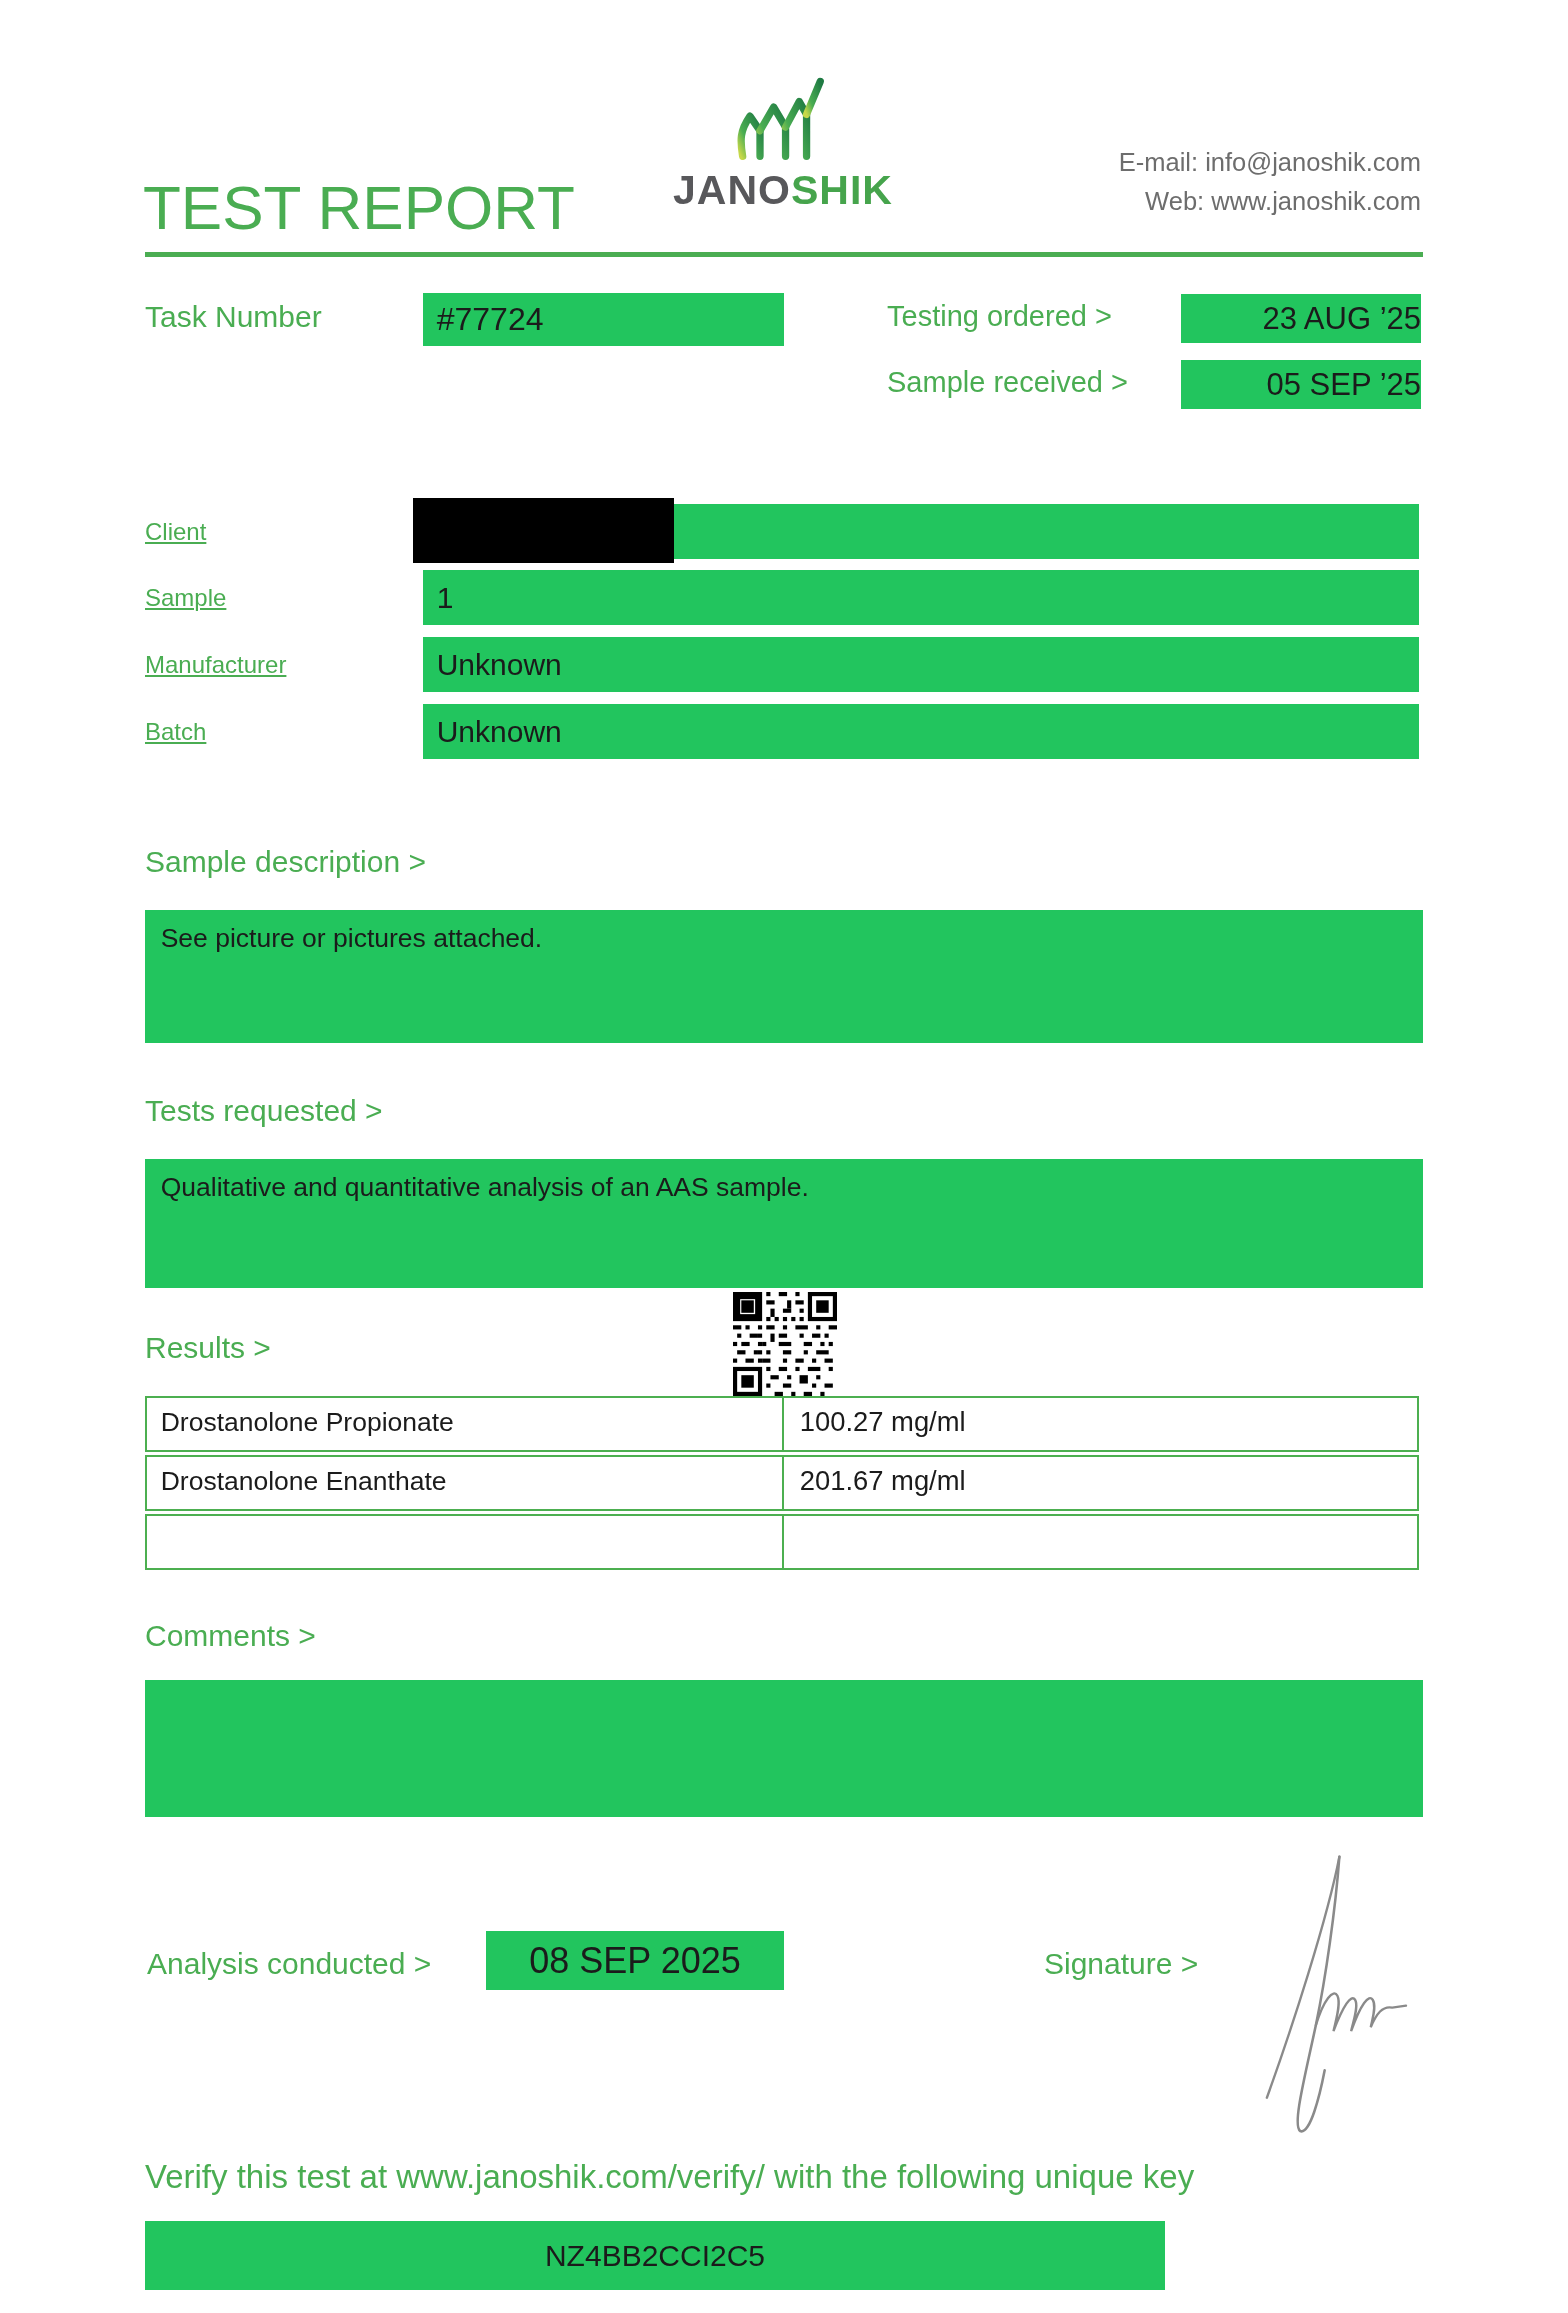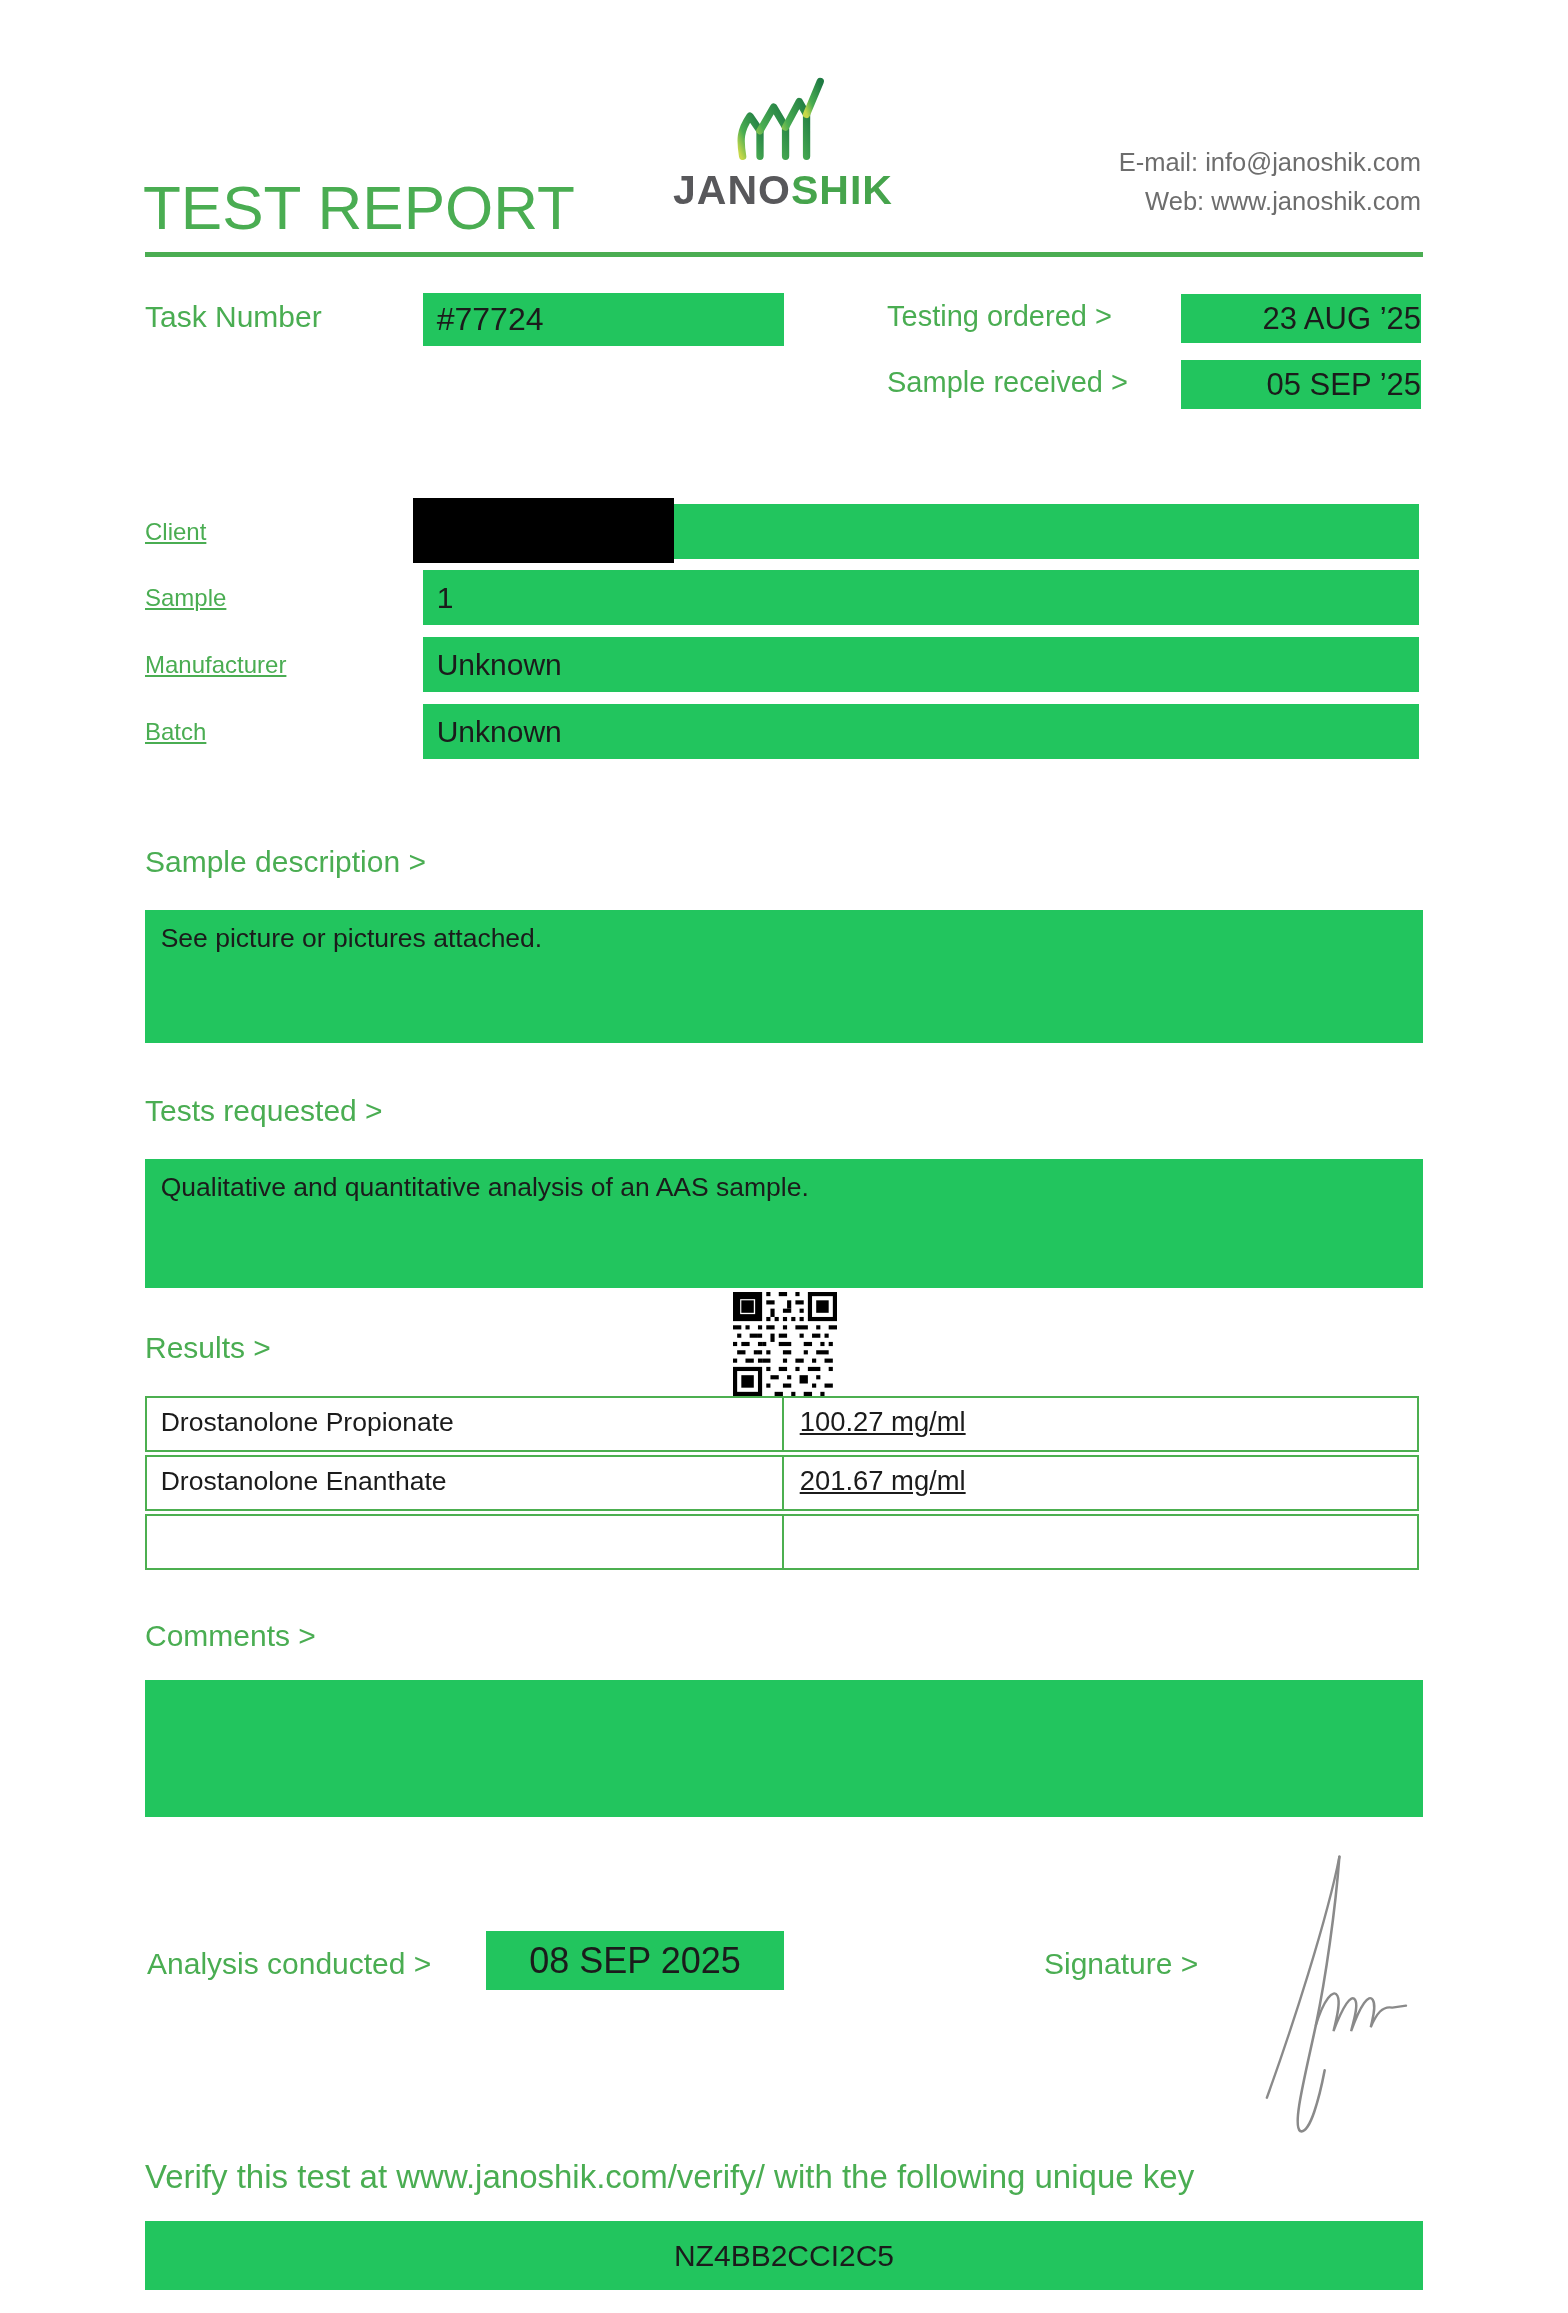--- a/index.html
+++ b/index.html
@@ -29,29 +29,29 @@
   .redaction{left:413px;top:498px;width:261px;height:65px;background:#000;z-index:2;}
 
   .sec-heading{left:145px;font-size:30px;white-space:nowrap;}
   .sec-box{left:145px;width:1278px;box-sizing:border-box;padding:11.8px 15.7px;font-size:26.5px;line-height:33px;}
 
   .qr{left:733px;top:1292px;width:104px;height:104px;}
 
   .rtable{left:145px;top:1396px;width:1274px;}
   .rrow{display:flex;height:56px;border:2.9px solid #4caf50;box-sizing:border-box;margin-bottom:2.9px;background:#fff;}
   .rcell-a{width:637px;border-right:2.9px solid #4caf50;box-sizing:border-box;padding-left:13.7px;font-size:26.5px;line-height:48px;}
-  .rcell-b{flex:1;padding-left:15.7px;font-size:27.4px;line-height:48px;text-decoration:underline;}
+  .rcell-b{flex:1;padding-left:15.7px;font-size:27.4px;line-height:48px;}
 
   .analysis-label{left:147px;top:1947px;font-size:30px;white-space:nowrap;}
   .analysis-box{left:486px;top:1931px;width:298px;height:59px;text-align:center;font-size:36px;line-height:59px;}
   .sig-label{left:1044px;top:1947px;font-size:30px;white-space:nowrap;}
   .sig-img{left:1253px;top:1841px;width:161px;height:294px;}
 
   .verify-text{left:145px;top:2158px;width:1278px;font-size:33px;color:#4aad52;white-space:nowrap;}
-  .key-bar{left:145px;top:2221px;width:1278px;height:69px;text-align:center;font-size:30px;line-height:69px;}
+  .key-bar{left:145px;top:2221px;width:1020px;height:69px;text-align:center;font-size:30px;line-height:69px;}
 </style>
 </head>
 <body>
 
 <div class="page">
 
   <div class="abs title">TEST REPORT</div>
 
   <svg class="abs logo-icon" viewBox="0 0 100 92" fill="none">
     <defs>

